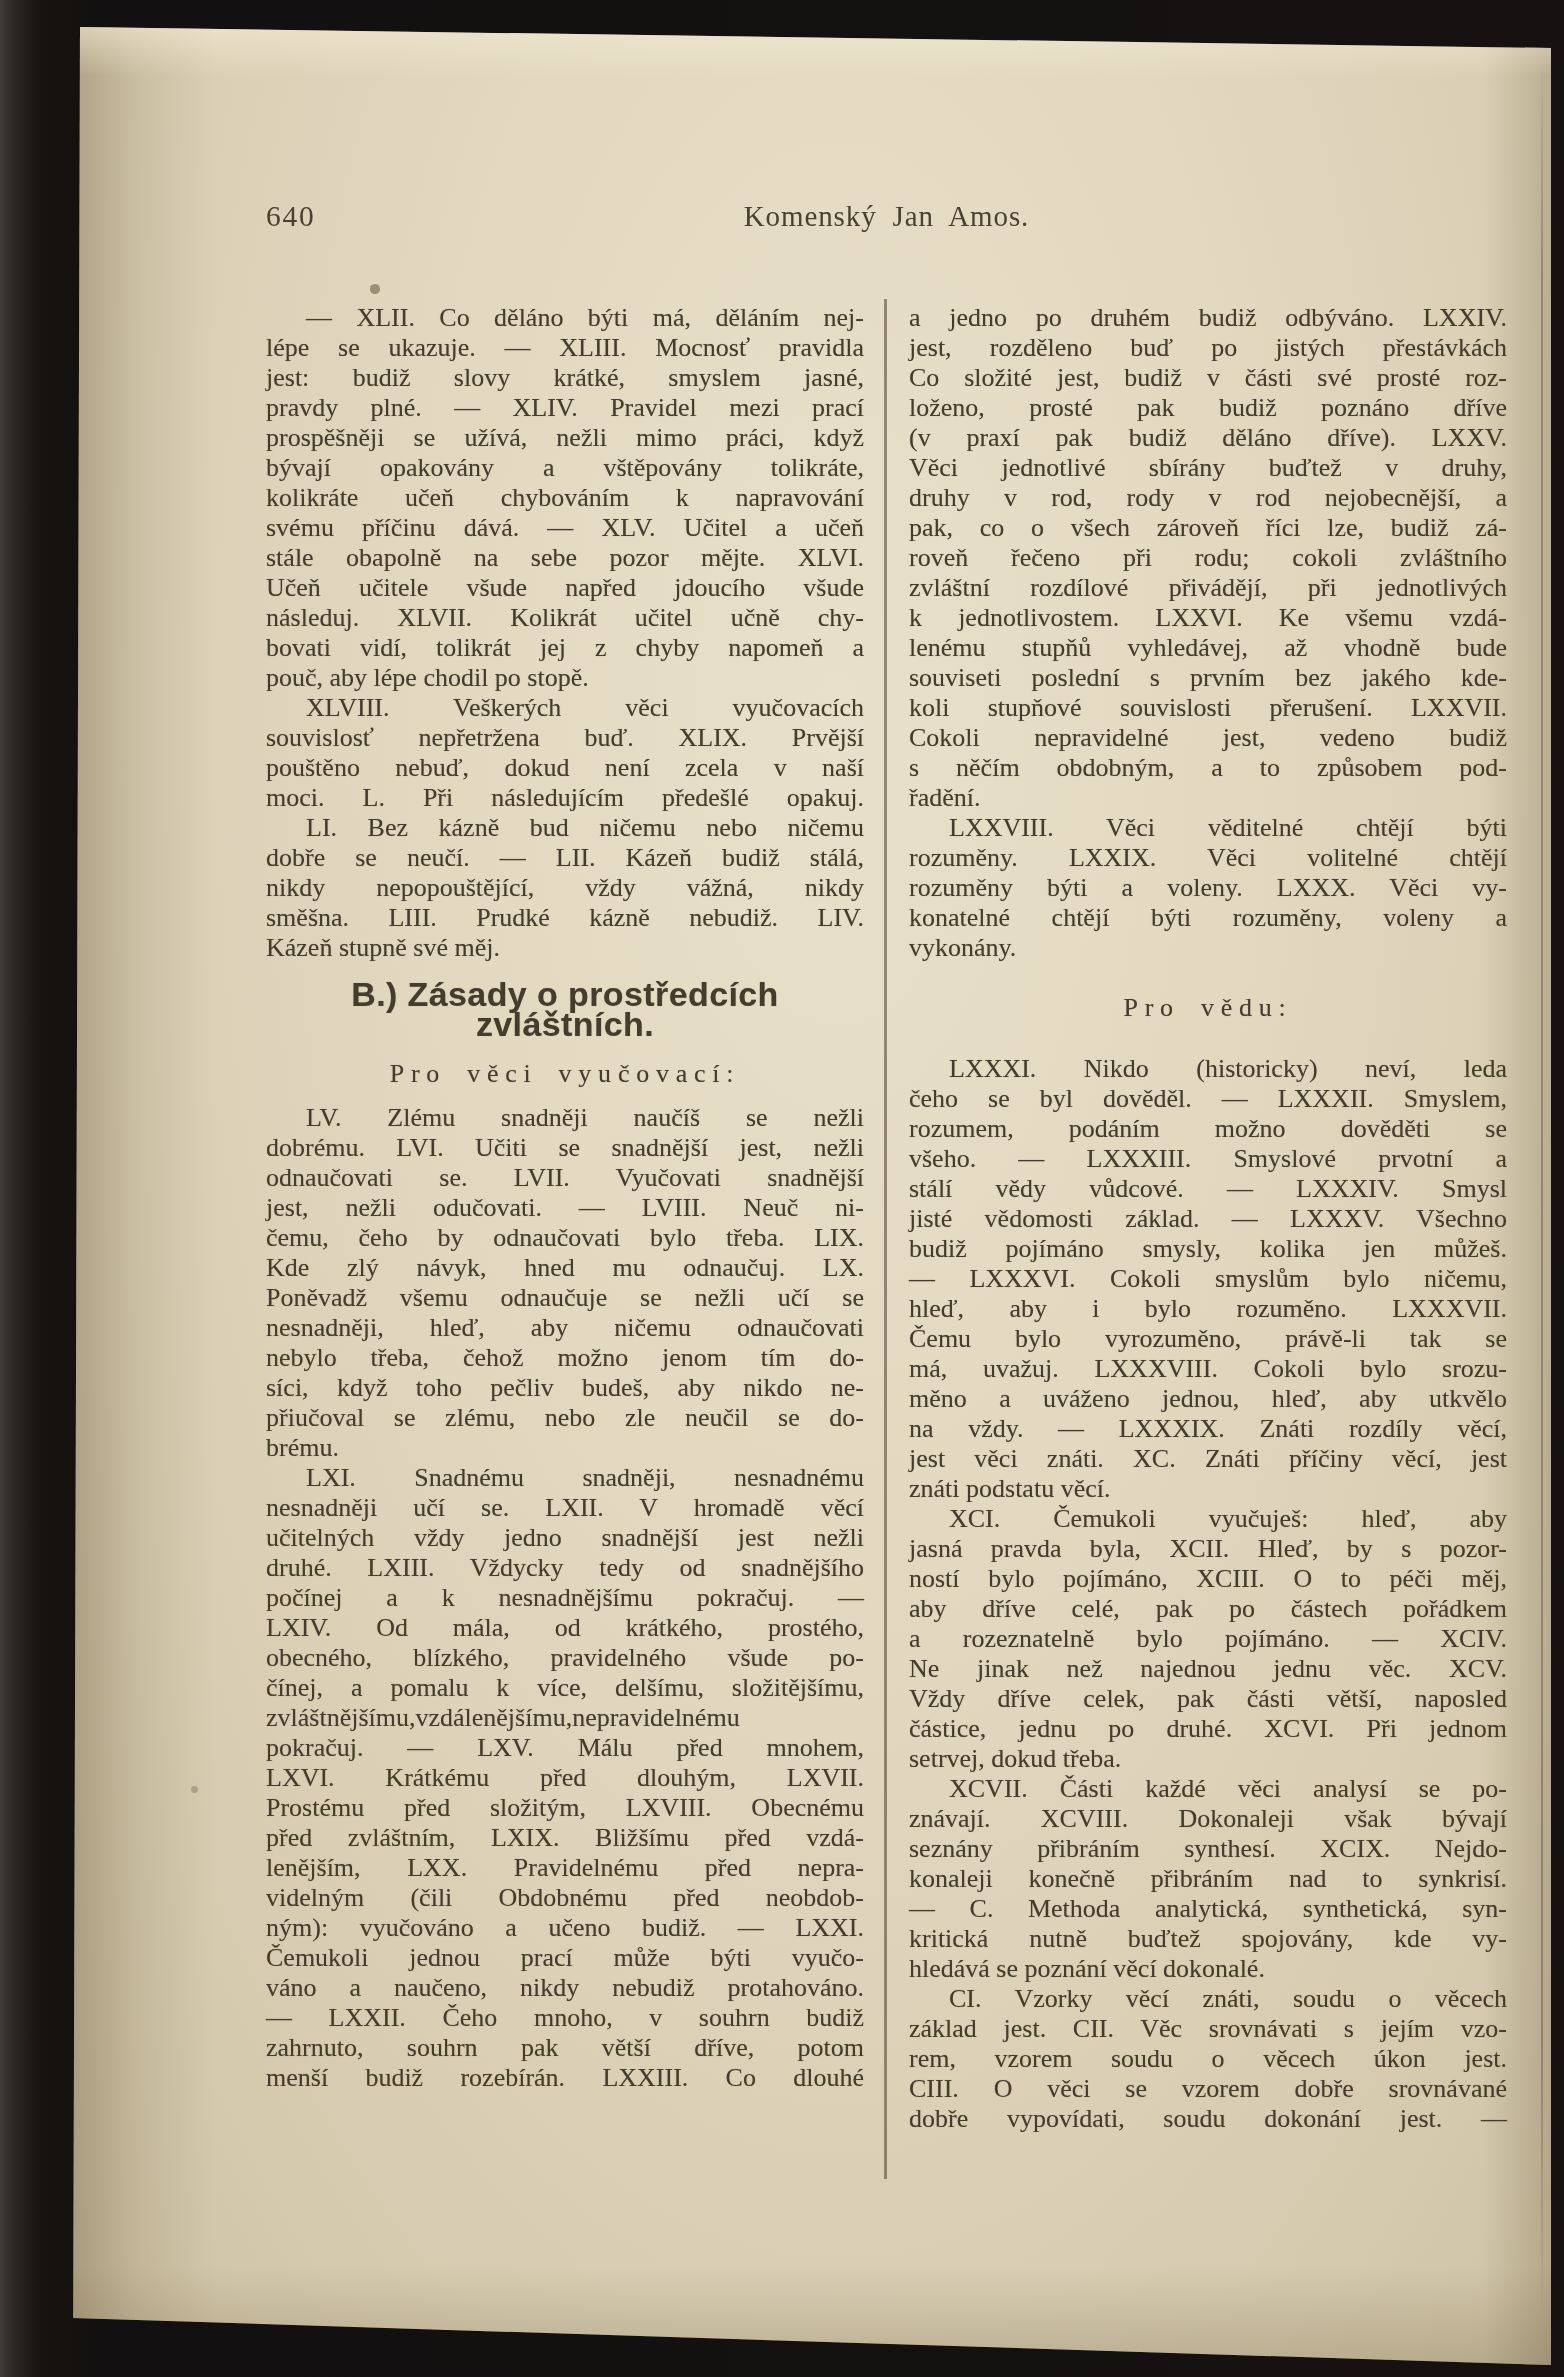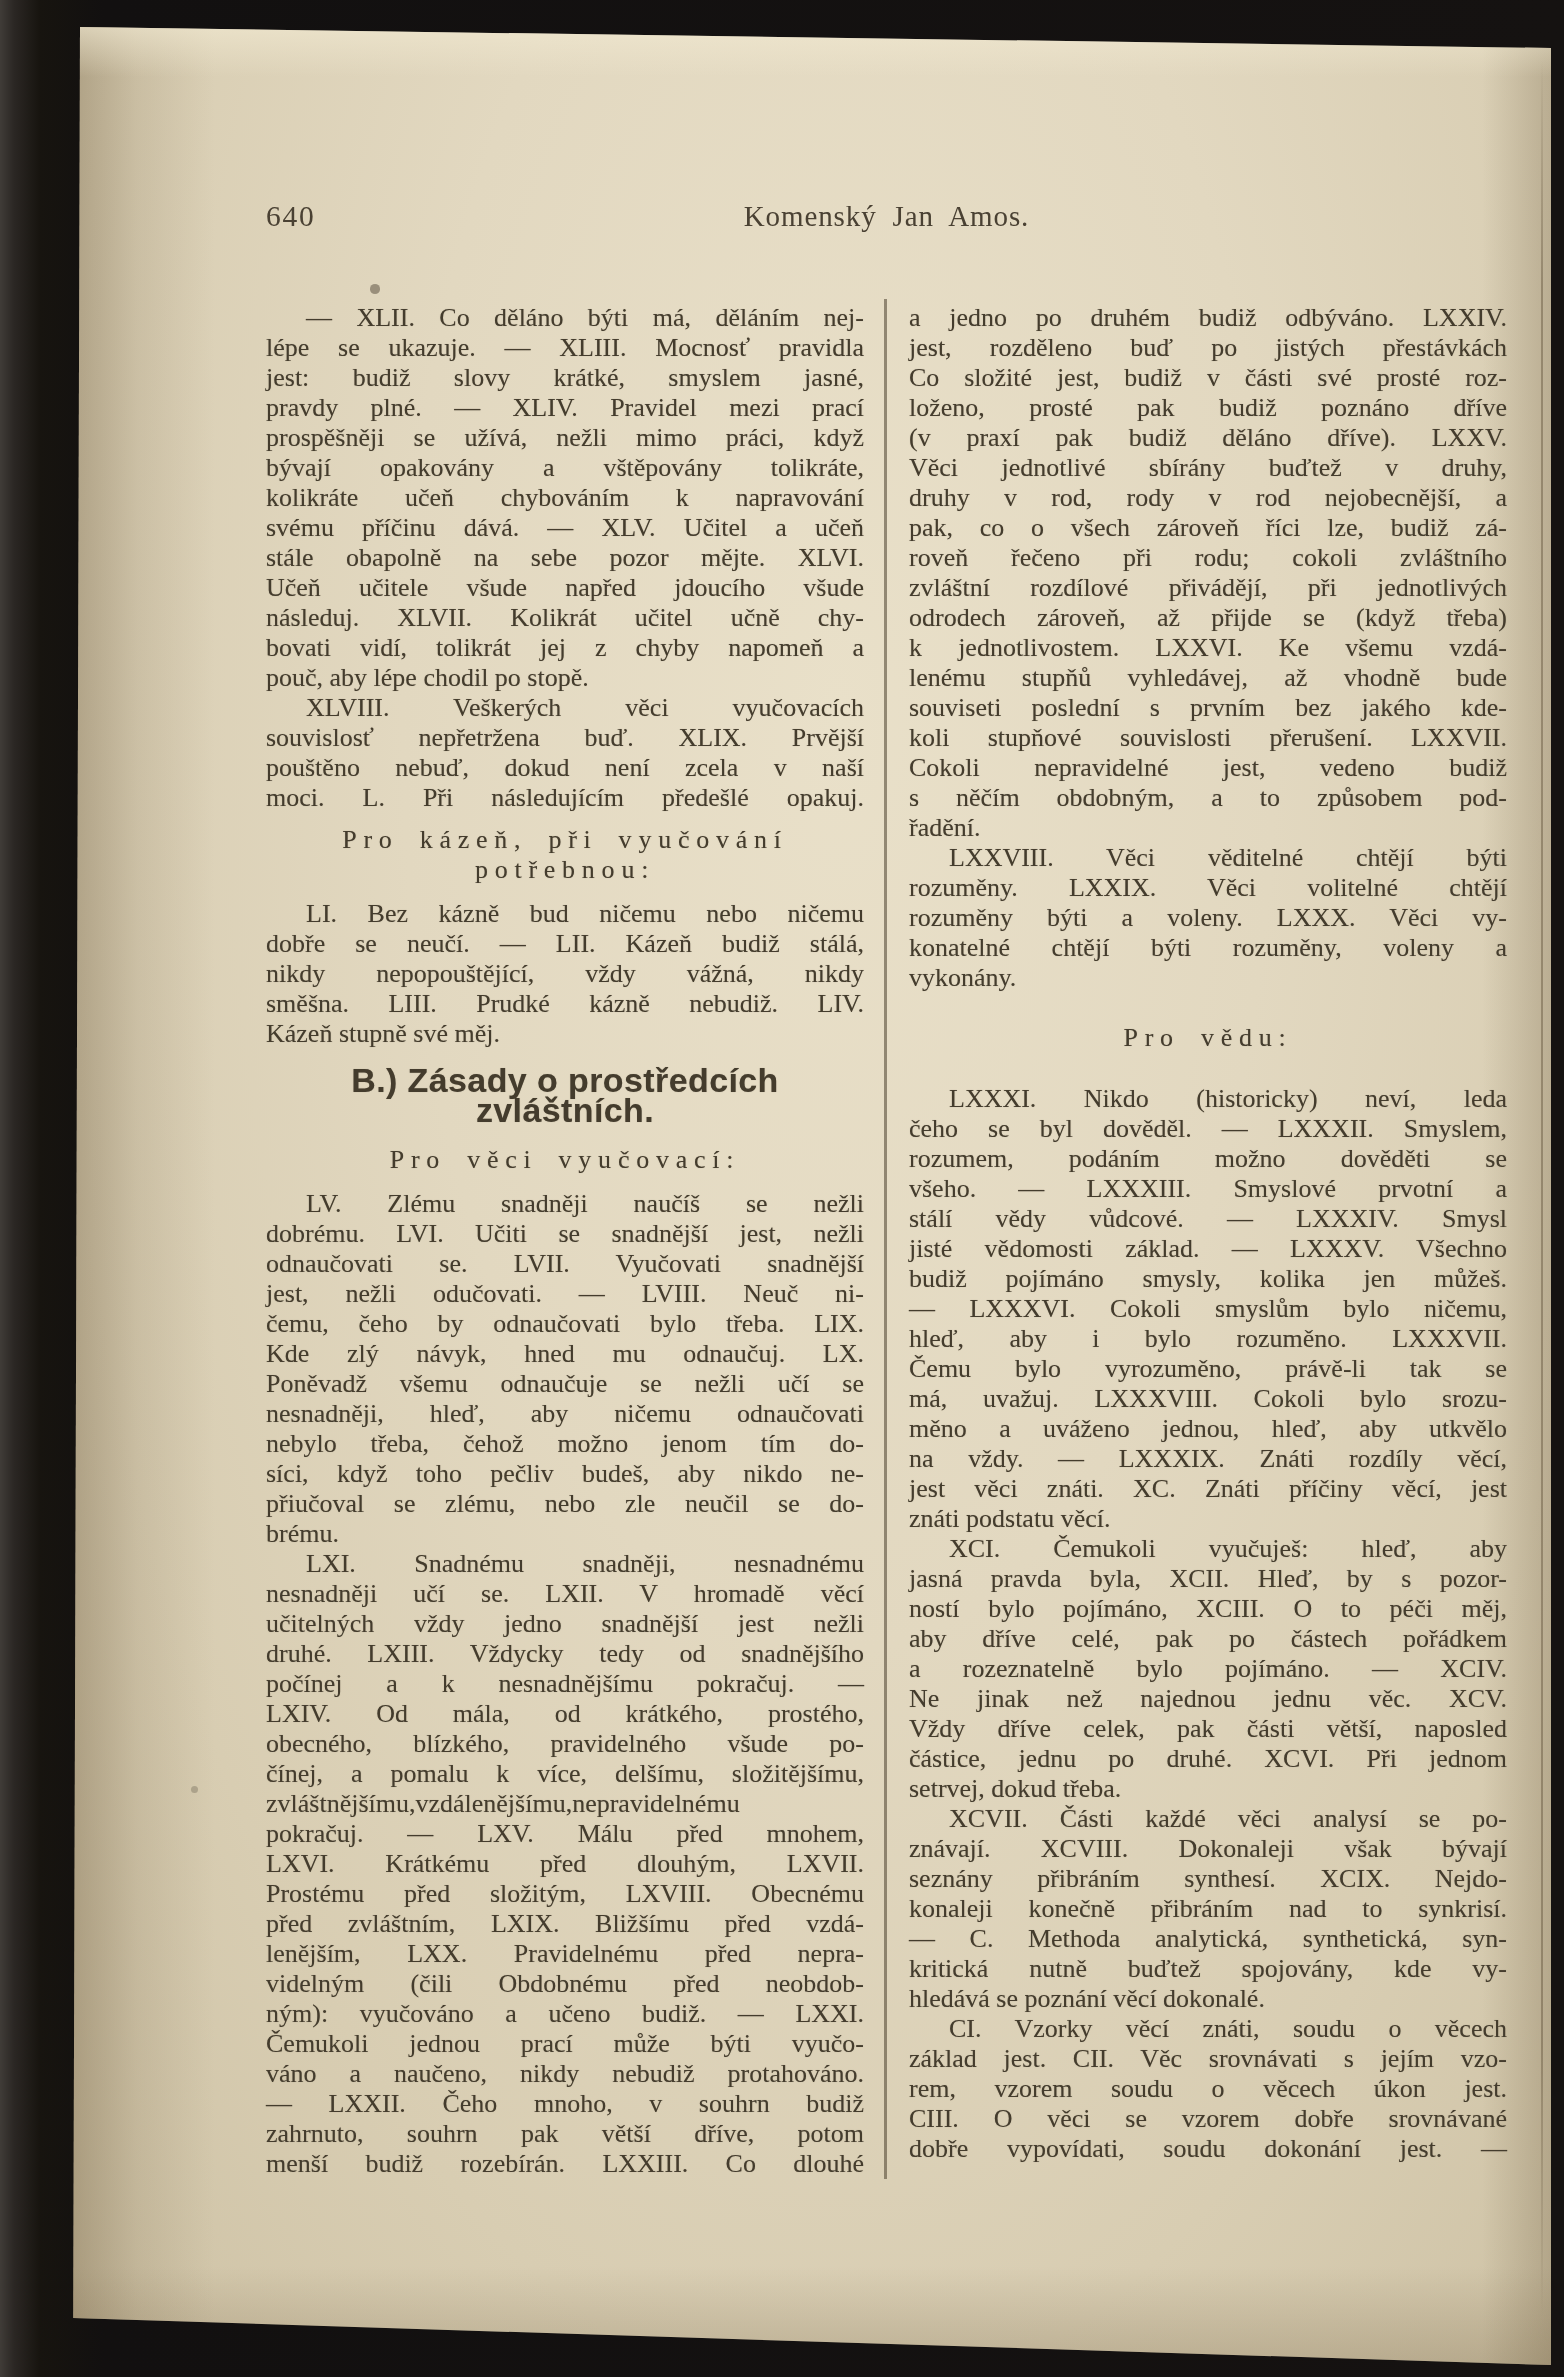--- a/index.html
+++ b/index.html
@@ -74,24 +74,20 @@
             <div class="line">následuj. XLVII. Kolikrát učitel učně chy-</div>
             <div class="line">bovati vidí, tolikrát jej z chyby napomeň a</div>
             <div class="line lastline">pouč, aby lépe chodil po stopě.</div>
           </div>
           <div class="block paragraph">
             <div class="line indent">XLVIII. Veškerých věci vyučovacích</div>
             <div class="line">souvislosť nepřetržena buď. XLIX. Prvější</div>
             <div class="line">pouštěno nebuď, dokud není zcela v naší</div>
             <div class="line">moci. L. Při následujícím předešlé opakuj.</div>
           </div>
-          <div class="block heading_spaced">
-            <div class="hline">Pro kázeň, při vyučování</div>
-            <div class="hline">potřebnou:</div>
-          </div>
           <div class="block paragraph">
             <div class="line indent">LI. Bez kázně bud ničemu nebo ničemu</div>
             <div class="line">dobře se neučí. — LII. Kázeň budiž stálá,</div>
             <div class="line">nikdy nepopouštějící, vždy vážná, nikdy</div>
             <div class="line">směšna. LIII. Prudké kázně nebudiž. LIV.</div>
             <div class="line lastline">Kázeň stupně své měj.</div>
           </div>
           <div class="block heading_bold">
             <div class="hline">B.) Zásady o prostředcích zvláštních.</div>
           </div>
@@ -141,21 +137,20 @@
             <div class="line">a jedno po druhém budiž odbýváno. LXXIV.</div>
             <div class="line">jest, rozděleno buď po jistých přestávkách</div>
             <div class="line">Co složité jest, budiž v části své prosté roz-</div>
             <div class="line">loženo, prosté pak budiž poznáno dříve</div>
             <div class="line">(v praxí pak budiž děláno dříve). LXXV.</div>
             <div class="line">Věci jednotlivé sbírány buďtež v druhy,</div>
             <div class="line">druhy v rod, rody v rod nejobecnější, a</div>
             <div class="line">pak, co o všech zároveň říci lze, budiž zá-</div>
             <div class="line">roveň řečeno při rodu; cokoli zvláštního</div>
             <div class="line">zvláštní rozdílové přivádějí, při jednotlivých</div>
-            <div class="line">odrodech zároveň, až přijde se (když třeba)</div>
             <div class="line">k jednotlivostem. LXXVI. Ke všemu vzdá-</div>
             <div class="line">lenému stupňů vyhledávej, až vhodně bude</div>
             <div class="line">souviseti poslední s prvním bez jakého kde-</div>
             <div class="line">koli stupňové souvislosti přerušení. LXXVII.</div>
             <div class="line">Cokoli nepravidelné jest, vedeno budiž</div>
             <div class="line">s něčím obdobným, a to způsobem pod-</div>
             <div class="line lastline">řadění.</div>
           </div>
           <div class="block paragraph">
             <div class="line indent">LXXVIII. Věci věditelné chtějí býti</div>

